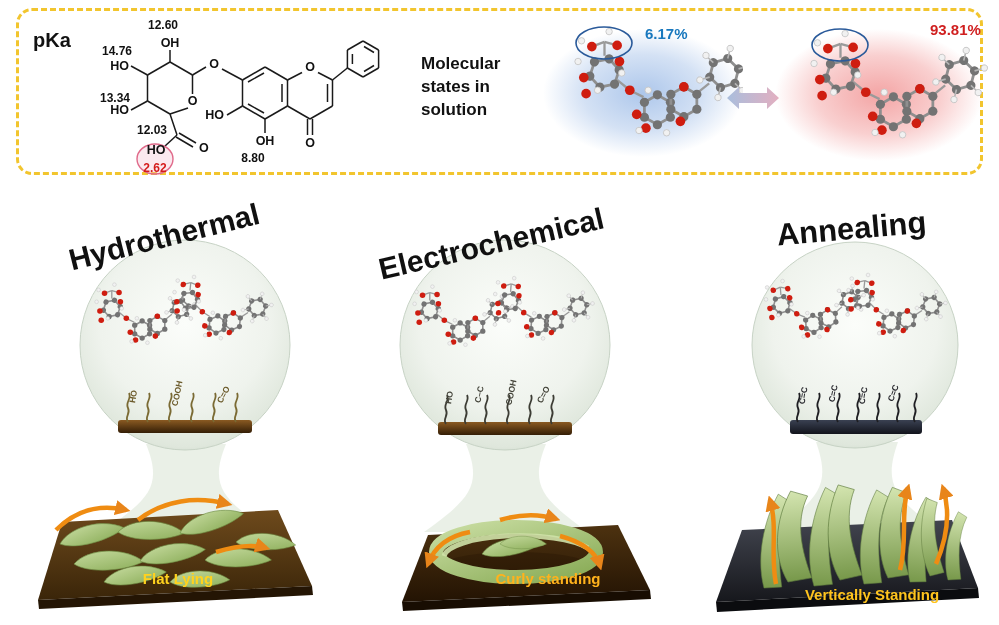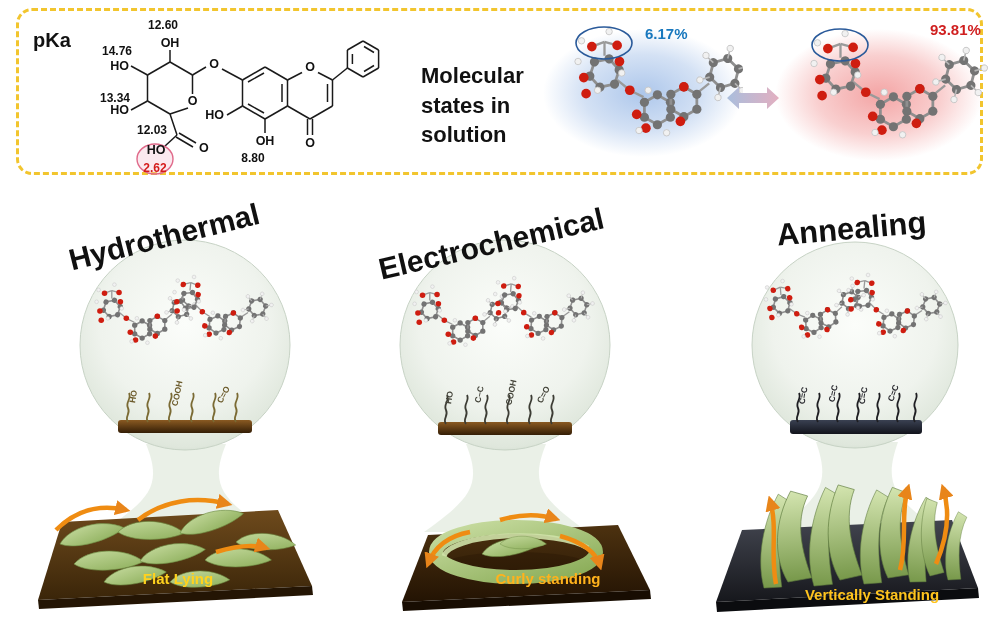--- a/index.html
+++ b/index.html
@@ -10,21 +10,21 @@
   }
   
   .topbox {
     position:absolute; left:16px; top:8px; width:967px; height:167px;
     border:3px dashed #f2c52e; border-radius:16px; background:#fff;
   }
   .pka { position:absolute; left:14px; top:18px; font-size:20px; font-weight:bold; color:#111; }
   .structure-svg { position:absolute; left:56px; top:2px; }
   .states {
     position:absolute; left:402px; top:42px; width:122px;
-    font-size:22px; font-weight:bold; color:#111; line-height:1.35;margin-top:8px;
+    font-size:17px; font-weight:bold; color:#111; line-height:1.35;
   }
   .mol-left-svg  { position:absolute; left:509px; top:0px; }
   .mol-right-svg { position:absolute; left:742px; top:0px; }
   .eq-arrow-svg  { position:absolute; left:706px; top:70px; }
   .pct { position:absolute; font-size:15px; font-weight:bold; }
   .pct-blue { left:626px; top:14px; color:#1878be; }
   .pct-red  { left:869px; top:10px; color:#d01f1f;margin-left:42px; }
   
   .chemval  { font:600 12px "Liberation Sans", sans-serif; fill:#111; }
   .chemred  { font:700 12px "Liberation Sans", sans-serif; fill:#d51c1c; }

